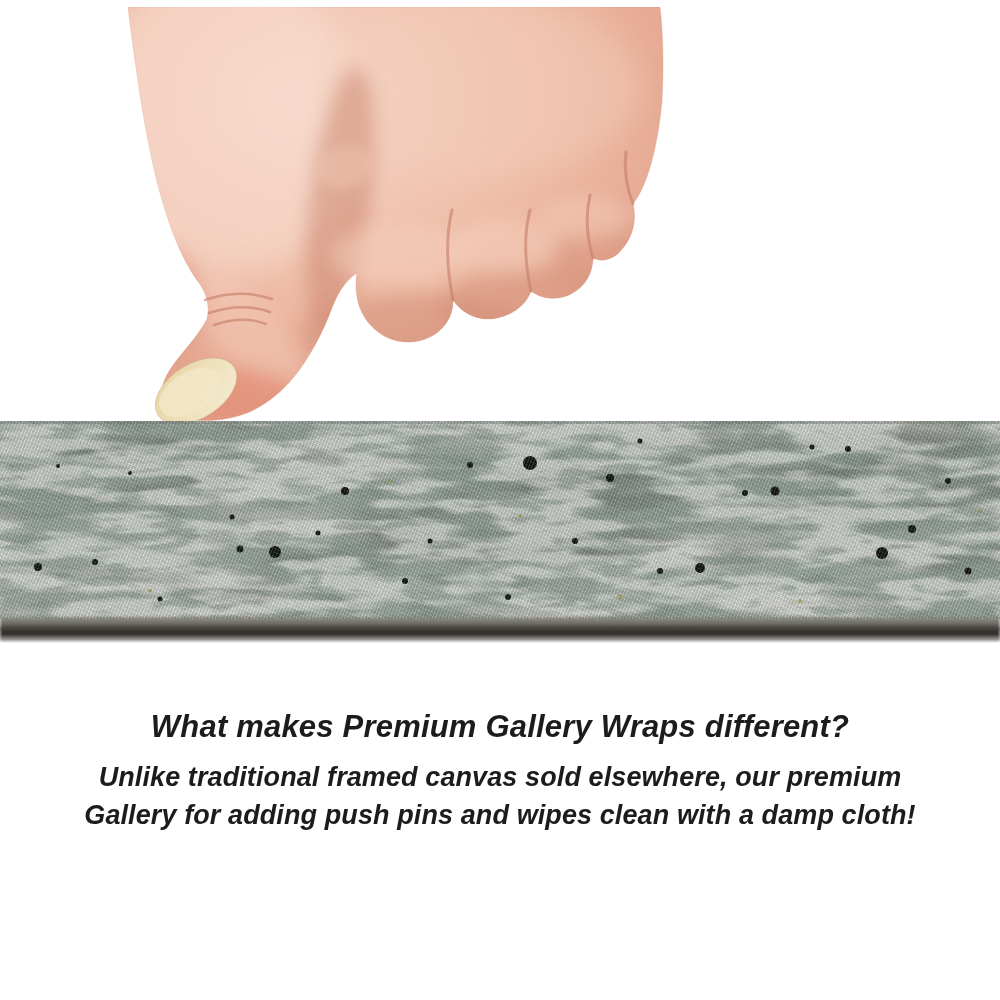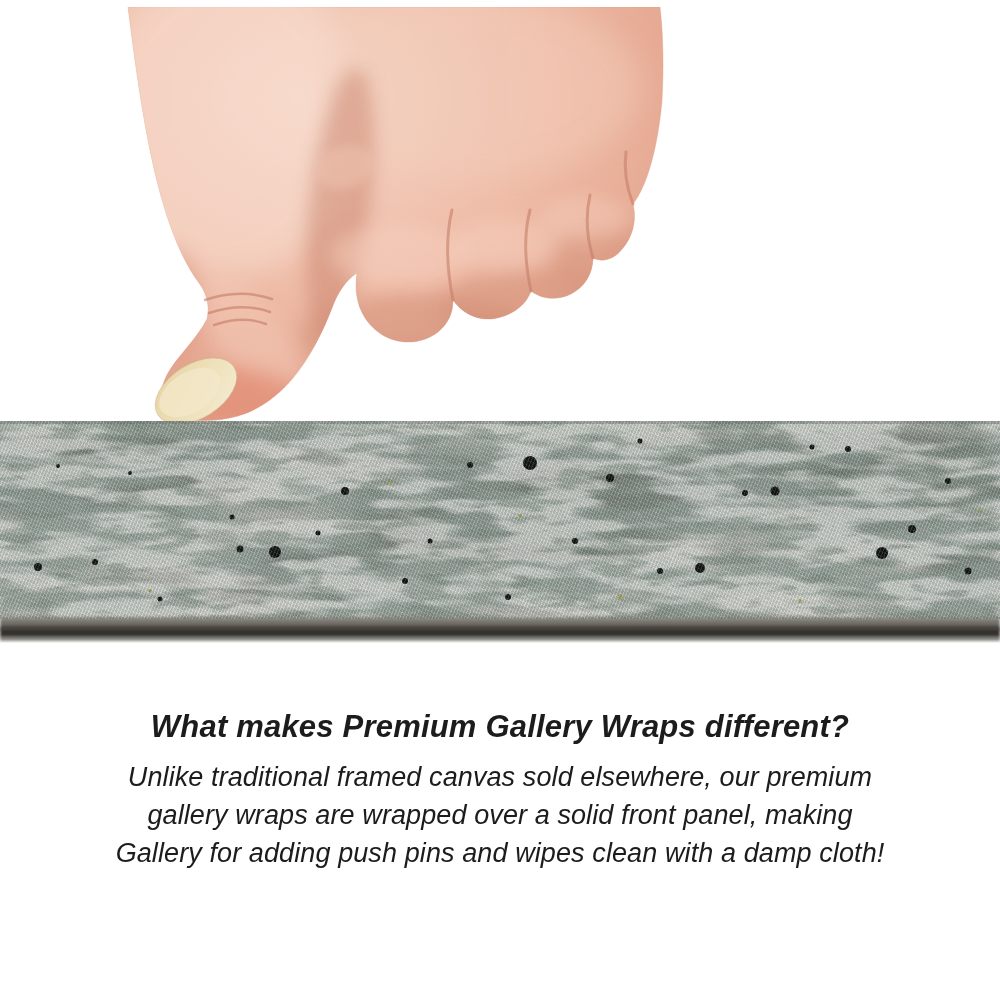--- a/index.html
+++ b/index.html
@@ -41,21 +41,21 @@
     font-style:italic;
     font-weight:600;
     font-size:31px;
     line-height:36px;
     letter-spacing:.2px;
     margin-bottom:13px;
     color:var(--text);
   }
   .bodyline{
     font-style:italic;
-    font-weight:400;
+    font-weight:700;
     font-size:27px;
     line-height:38px;
     letter-spacing:.1px;
     color:var(--text);
     white-space:nowrap;
   }
 </style>
 </head>
 <body>
 
@@ -261,17 +261,16 @@
       <rect x="0" y="196" width="1000" height="13" fill="url(#edgeGrad)" filter="url(#blurEdge)"></rect>
       <rect x="0" y="207" width="1000" height="9" fill="#34322e" filter="url(#blurEdge)"></rect>
       <rect x="0" y="215" width="1000" height="5" fill="#26251f" opacity="0.55" filter="url(#blurEdge)"></rect>
     </svg>
     <div class="weave"></div>
   </div>
 
   <div class="copy">
     <div class="headline">What makes Premium Gallery Wraps different?</div>
     <div class="bodyline">Unlike traditional framed canvas sold elsewhere, our premium</div>
-    <div class="bodyline">gallery wraps are wrapped over a solid front panel, making</div>
     <div class="bodyline">Gallery for adding push pins and wipes clean with a damp cloth!</div>
   </div>
 
 </div>
 
 </body></html>

